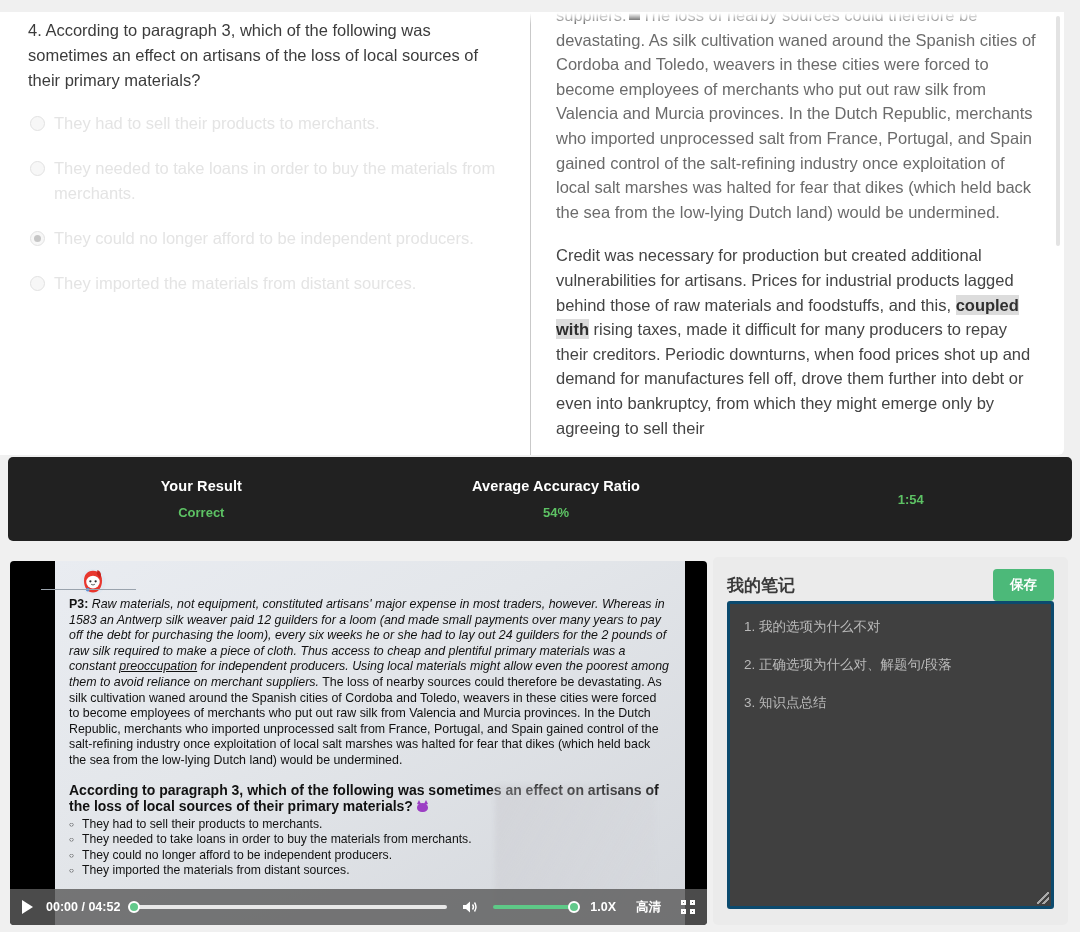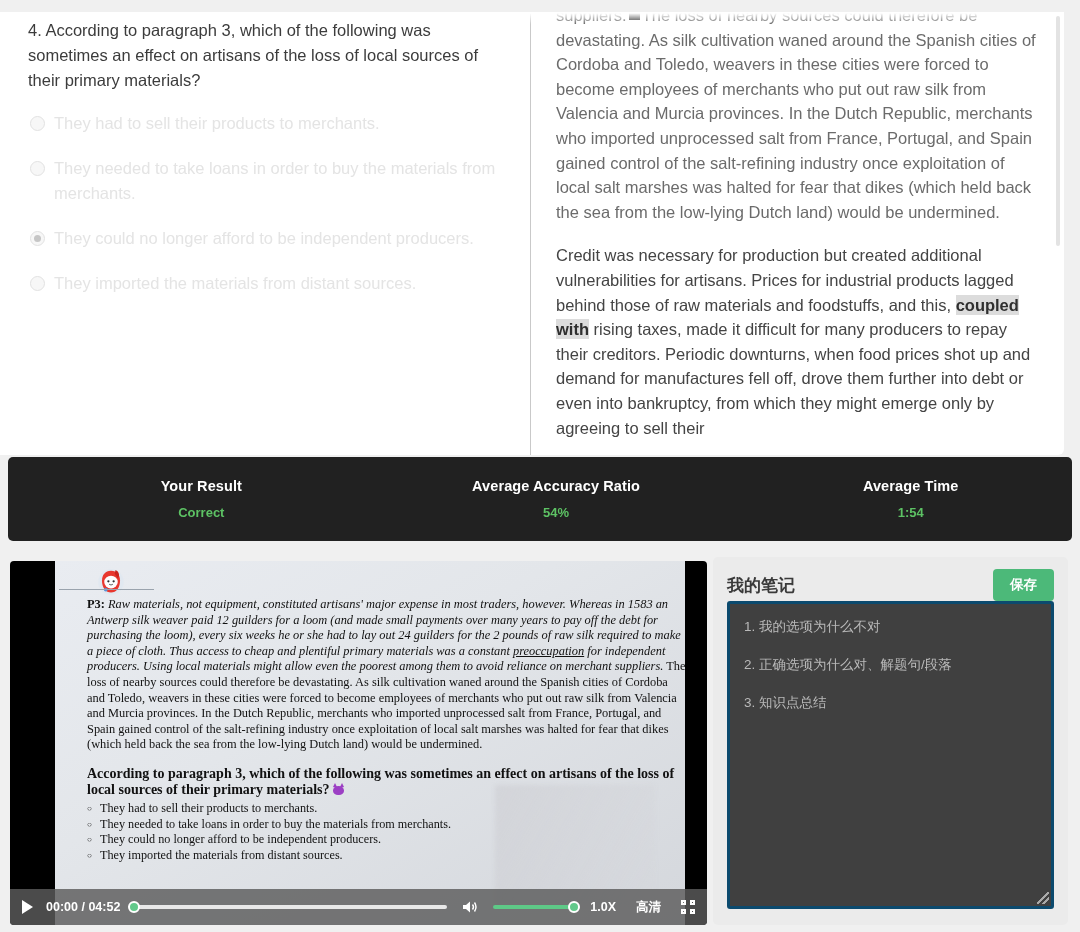--- a/index.html
+++ b/index.html
@@ -155,23 +155,23 @@
     background: linear-gradient(150deg,#e9ecf1 0%, #e3e6ea 40%, #d4d7dc 100%);
   }
   .video-stage::after {
     content:"";
     position:absolute; right: 30px; bottom: 20px;
     width: 160px; height: 120px;
     background: linear-gradient(120deg, rgba(200,200,205,.45), rgba(215,215,220,.1));
     filter: blur(2px);
   }
   .slide-body {
-    position: absolute; left: 32px; top: 36px;
+    position: absolute; left: 14px; top: 36px;
     width: 600px;
-    font-family: Liberation Serif, serif;
+    font-family: Liberation Sans, sans-serif;
     color: #111;
   }
   .mascot {
     position: absolute; left: 9px; top: -30px;
     width: 30px; height: 30px;
   }
   .rule-line {
     position: absolute; left: -28px; top: -8px;
     width: 95px; height: 1px;
     background: #9aa3ad;
@@ -407,21 +407,20 @@
   <div class="stats-bar">
     <div class="stat-cell">
       <div class="stat-label">Your Result</div>
       <div class="stat-value">Correct</div>
     </div>
     <div class="stat-cell">
       <div class="stat-label">Average Accuracy Ratio</div>
       <div class="stat-value">54%</div>
     </div>
     <div class="stat-cell">
-      <div class="stat-label">Average Time</div>
       <div class="stat-value">1:54</div>
     </div>
   </div>
 
   <div class="bottom-row">
 
     <div class="video-wrap">
       <div class="video-stage">
         <div class="slide-body">
 

